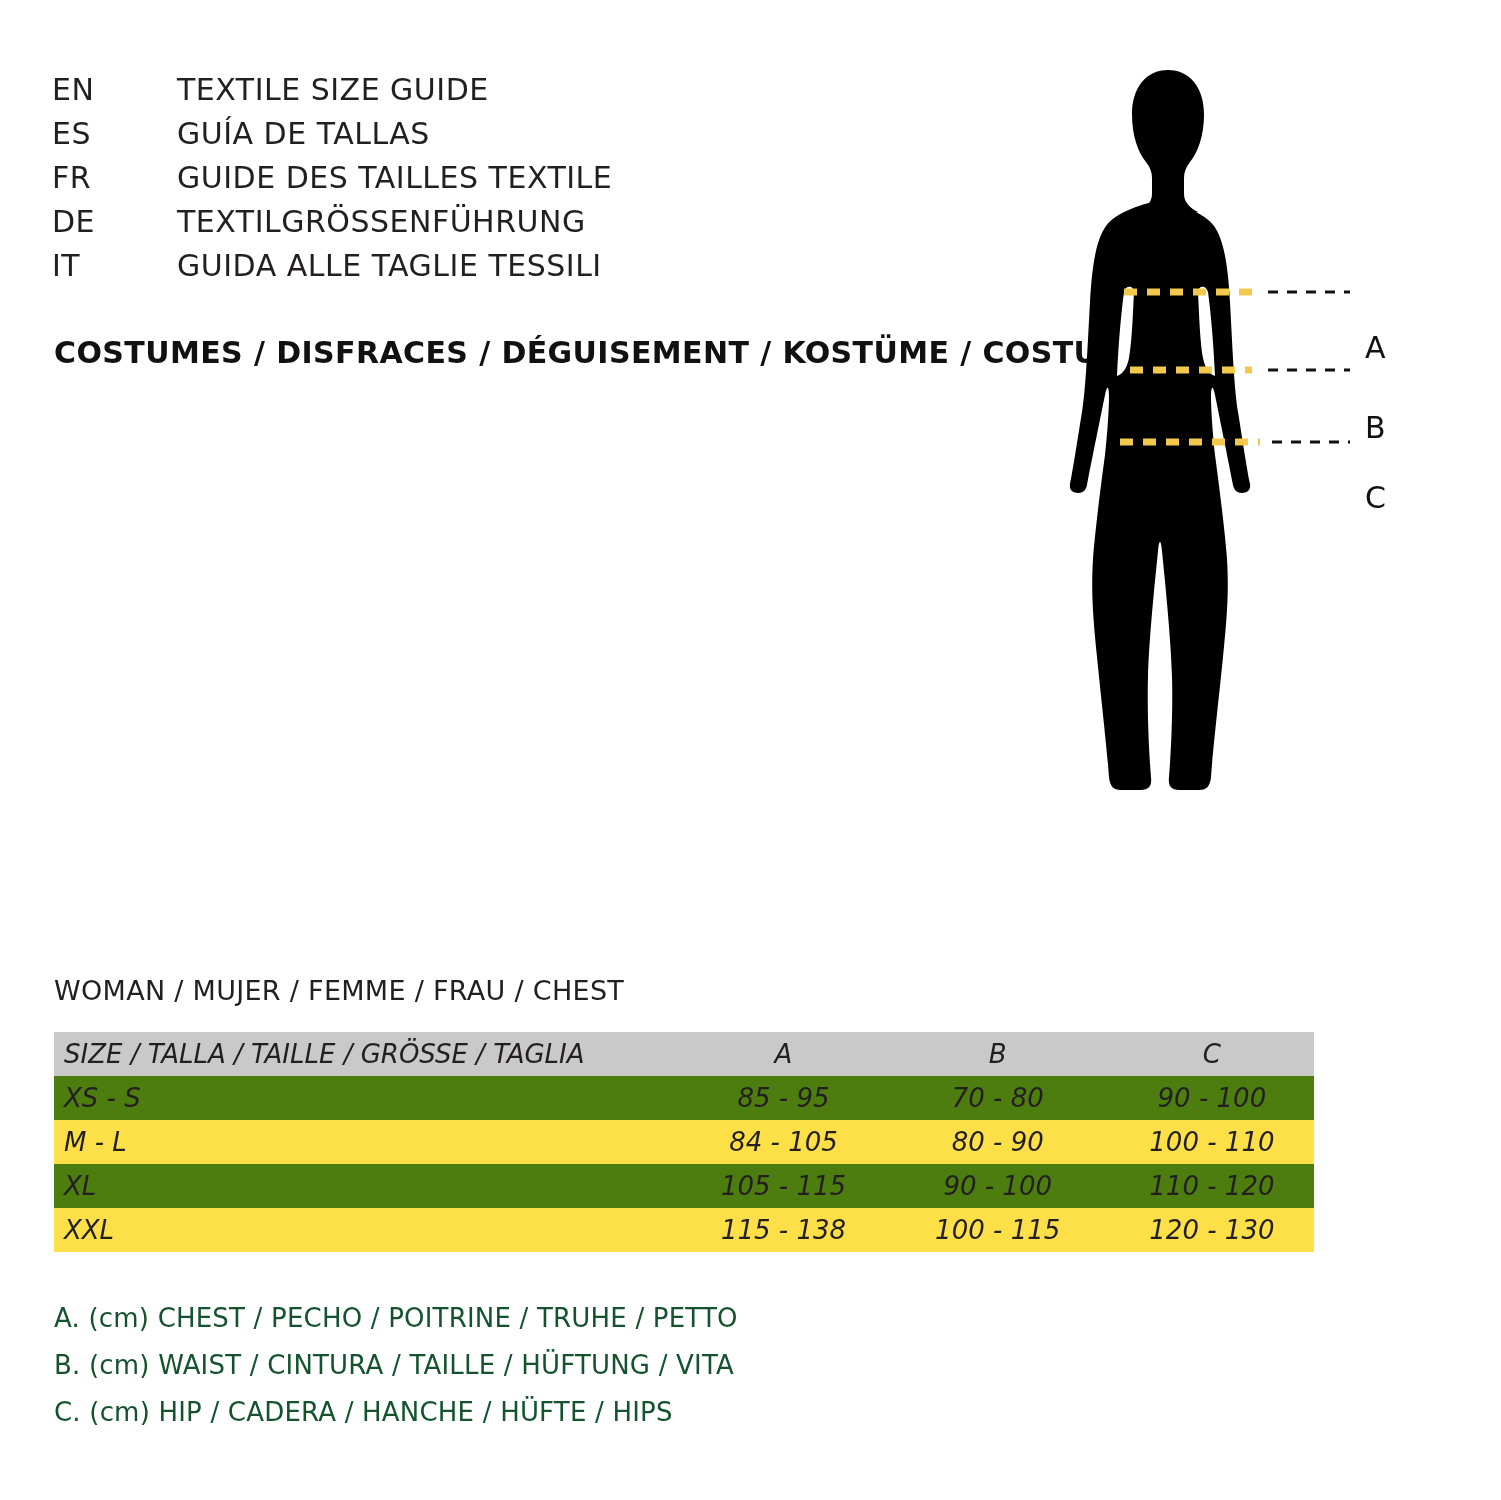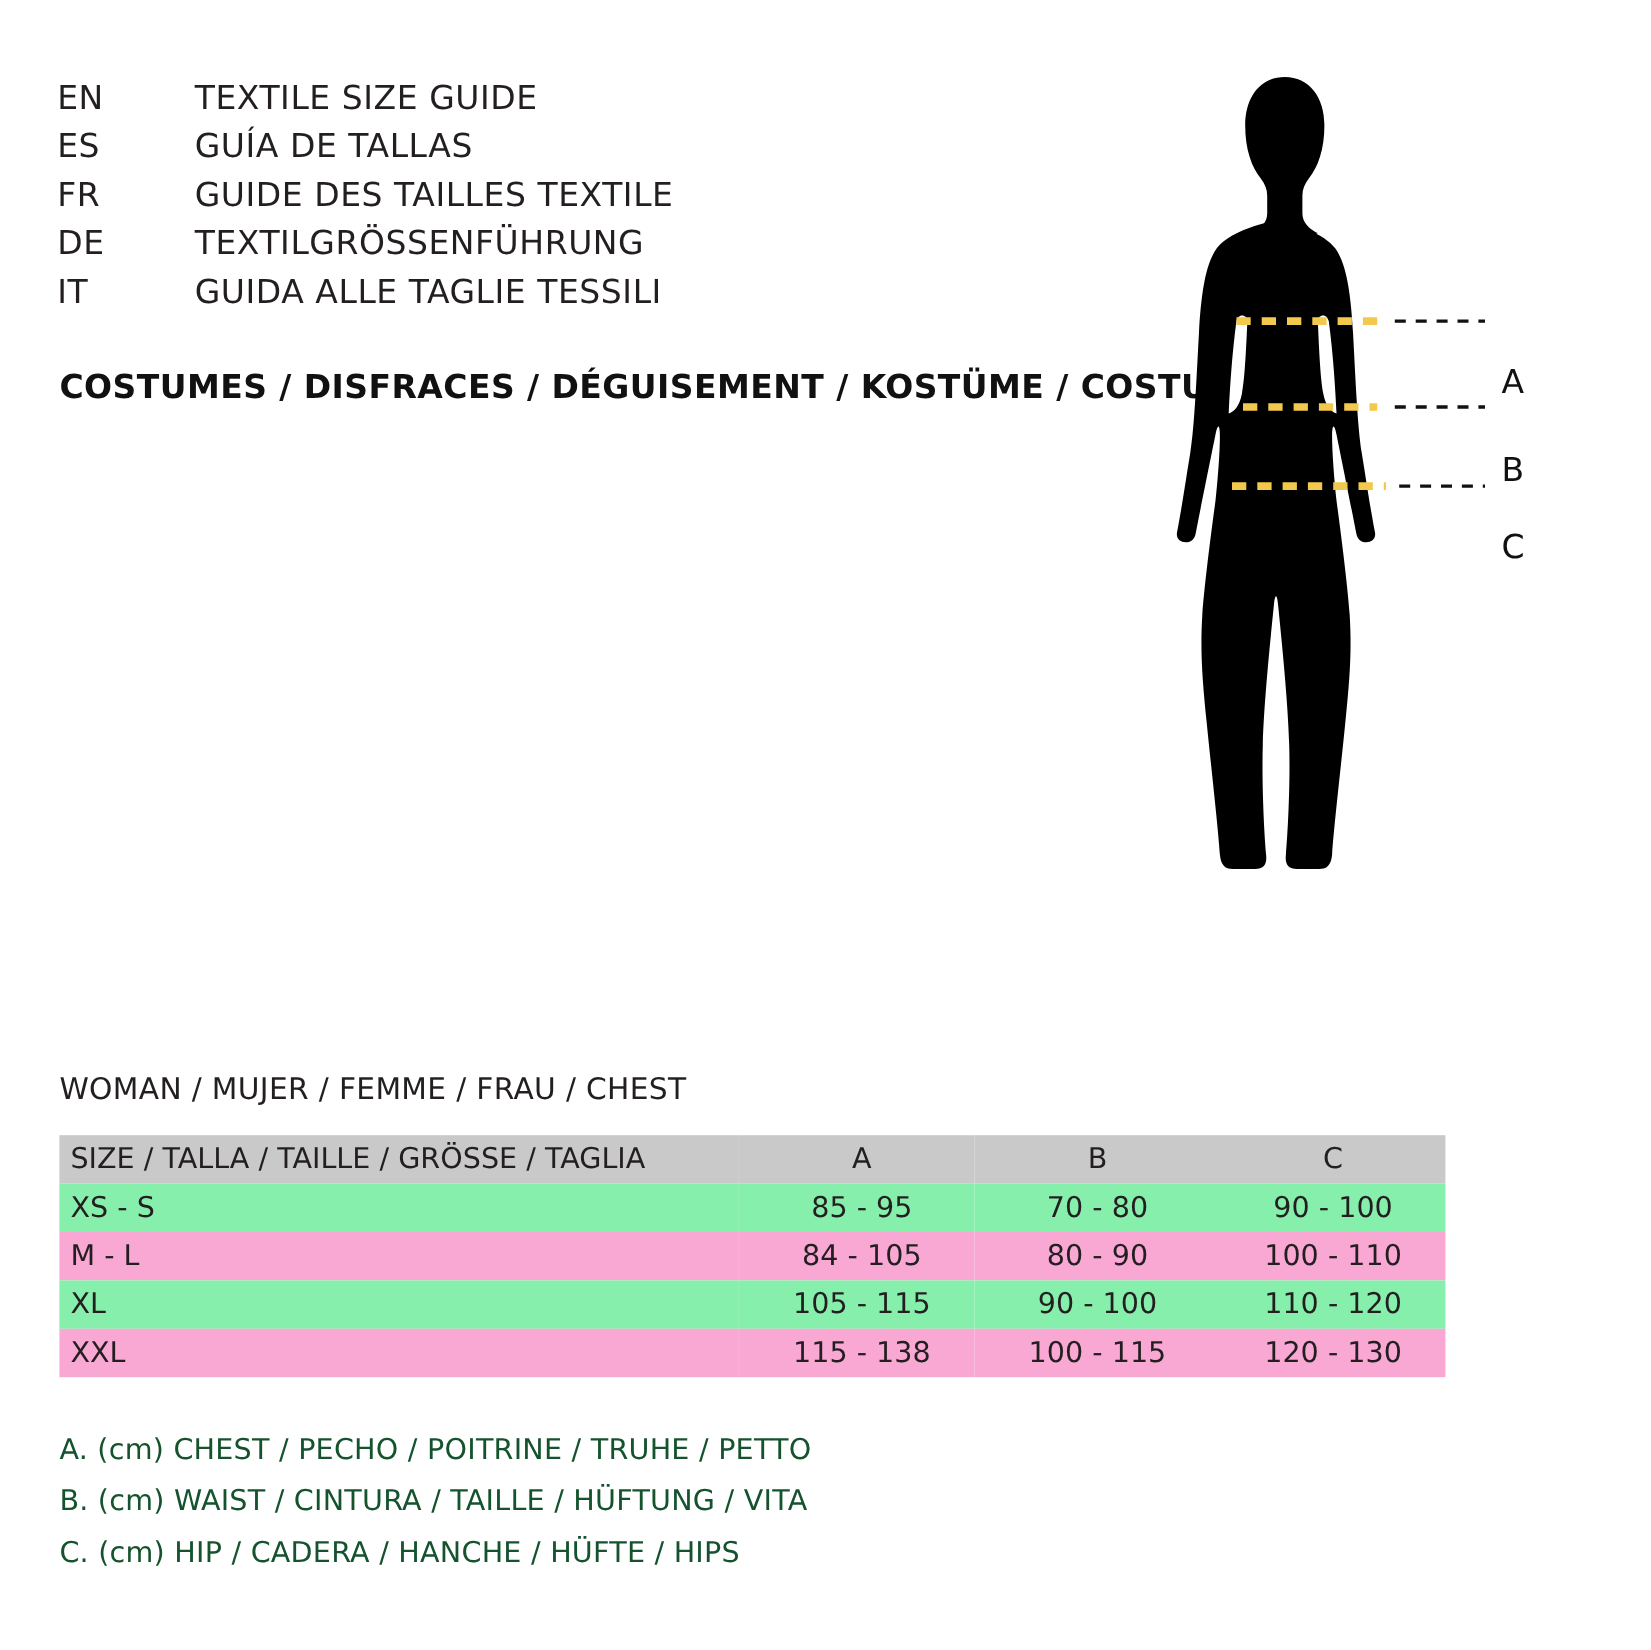--- a/index.html
+++ b/index.html
@@ -85,39 +85,40 @@
   }
 
   table.size-table {
     position: absolute;
     left: 54px;
     top: 1032px;
     width: 1260px;
     border-collapse: collapse;
     font-size: 26px;
     color: #231f20;
+    font-style: italic;
   }
   table.size-table th,
   table.size-table td {
     padding: 7px 0 7px 10px;
     text-align: left;
     font-weight: normal;
   }
   table.size-table th.col-head,
   table.size-table td.col-val {
     text-align: center;
   }
   table.size-table thead tr {
     background: #c9c9c9;
   }
   table.size-table tbody tr.odd {
-    background: #86efac;
+    background: #4d7c0f;
   }
   table.size-table tbody tr.even {
-    background: #f9a8d4;
+    background: #fde047;
     margin-left: 22px;
   }
   .col-size { width: 49%; }
   .col-a, .col-b, .col-c { width: 17%; }
 
   
   .legend {
     position: absolute;
     left: 54px;
     top: 1295px;

